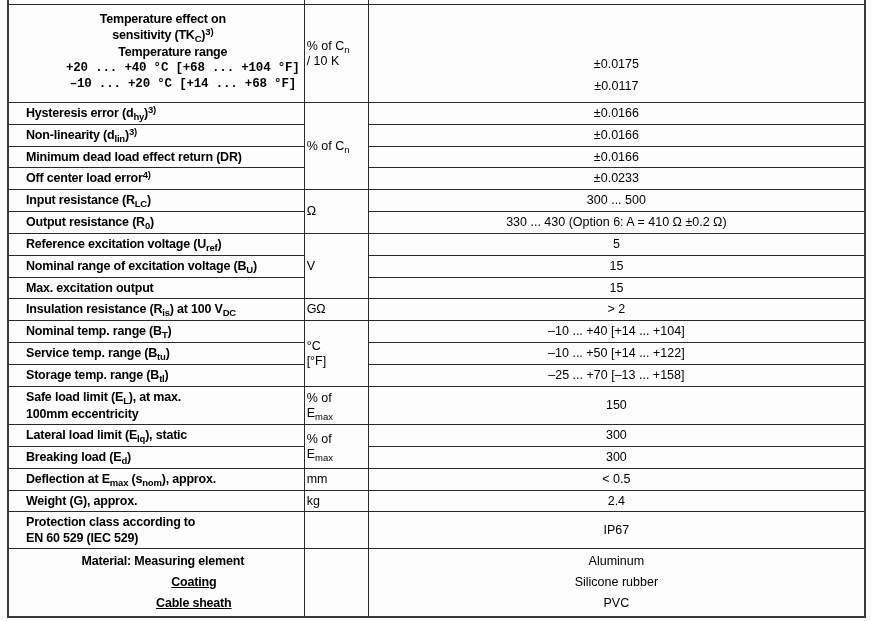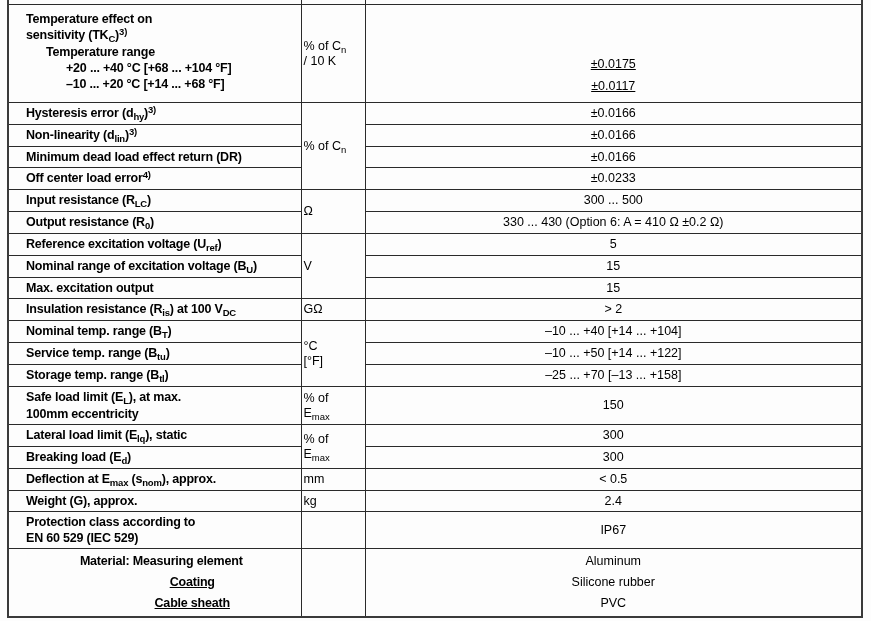--- a/index.html
+++ b/index.html
@@ -22,27 +22,27 @@
   tr.spacer{height:3px;}
   tr.spacer td{border-top:none;border-bottom:1px solid #2a2a2a;}
   td.c-label{
     font-weight:bold;text-align:left;vertical-align:middle;
     padding:2px 4px 2px 17px;letter-spacing:-0.2px;
   }
   td.c-unit{text-align:left;vertical-align:middle;padding:1px 2px;}
   td.c-value{text-align:center;vertical-align:middle;padding:1px 2px;}
   .lbl-line{line-height:16px;white-space:nowrap;}
   .unit-line,.val-line{line-height:15px;white-space:nowrap;}
-  .ind1{padding-left:20px;} .ind2{padding-left:40px;} .ind3{padding-left:62px;text-decoration:underline;}
+  .ind1{padding-left:20px;} .ind2{padding-left:40px;font-family:Liberation Mono, monospace;} .ind3{padding-left:62px;text-decoration:underline;}
   .sb{font-size:9.5px;position:relative;top:3px;}
   .sp{font-size:9.5px;position:relative;top:-4px;}
 
   tr[data-row="temp-effect-sensitivity"]{height:98px;}
-  tr[data-row="temp-effect-sensitivity"] td.c-label{vertical-align:top;padding-top:6px;}
-  tr[data-row="temp-effect-sensitivity"] td.c-value{vertical-align:bottom;padding-bottom:5px;text-decoration:underline;}
+  tr[data-row="temp-effect-sensitivity"] td.c-label{vertical-align:top;padding-top:6px;text-align:center;}
+  tr[data-row="temp-effect-sensitivity"] td.c-value{vertical-align:bottom;padding-bottom:5px;}
   tr[data-row="temp-effect-sensitivity"] .val-line{line-height:22px;}
   tr[data-row="safe-load-limit"]{height:37px;margin-top:36px;}
   tr[data-row="lateral-load-limit"],tr[data-row="breaking-load"]{height:22px;}
   tr[data-row="protection-class"]{height:35px;padding-left:12px;}
   tr[data-row="material"]{height:64px;}
   tr[data-row="material"] .lbl-line{line-height:21px;text-align:center;}
   tr[data-row="material"] .val-line{line-height:21px;}
 </style>
 </head>
 <body>

